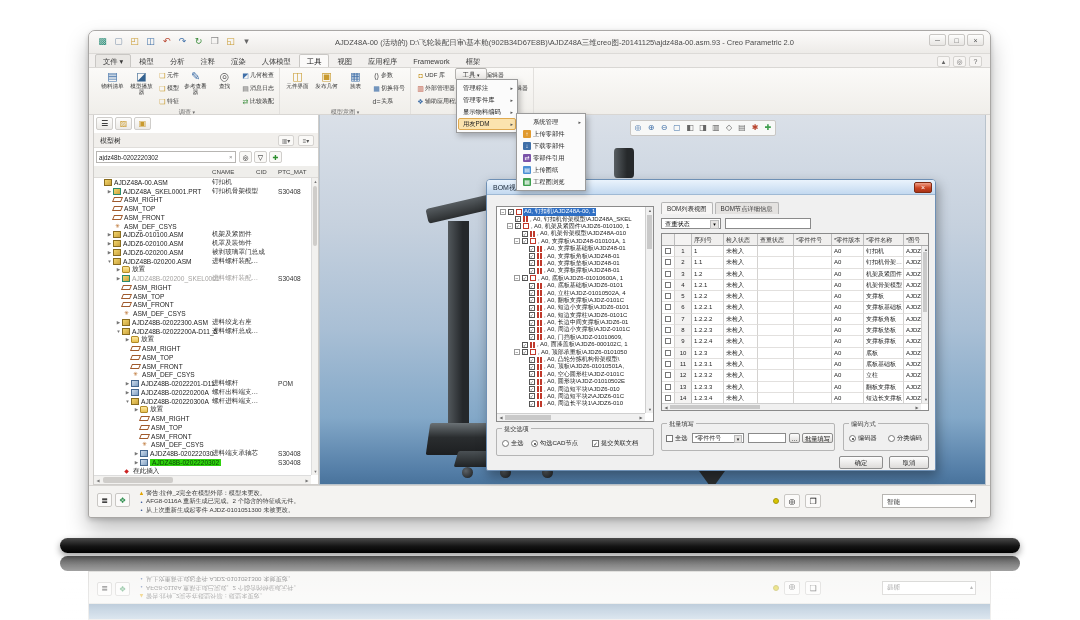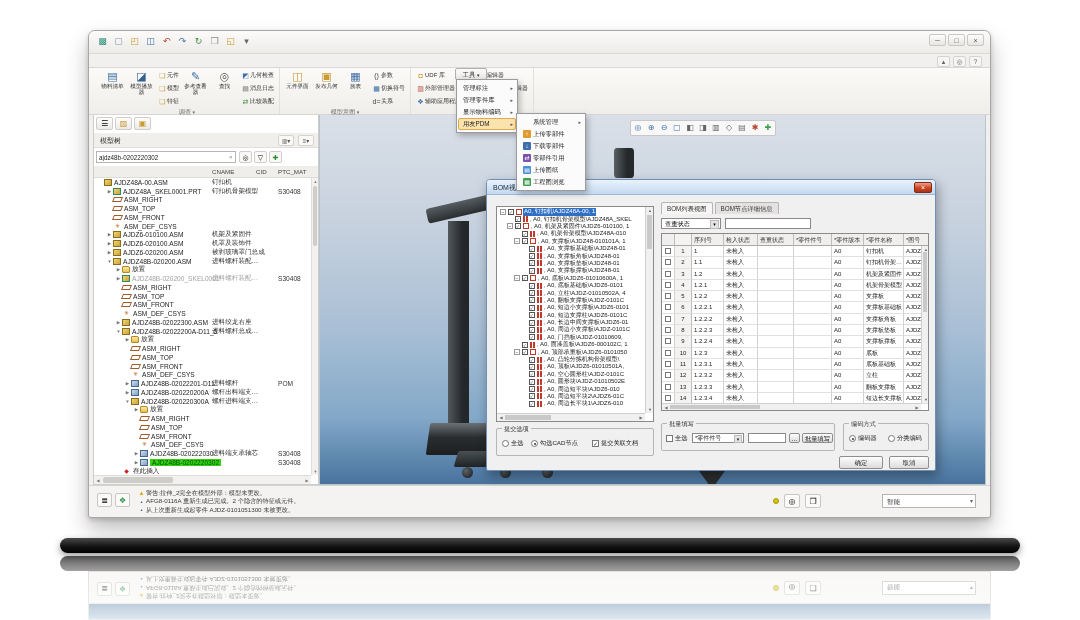--- a/index.html
+++ b/index.html
@@ -233,30 +233,44 @@
           <span style="color: rgb(125, 146, 170);">▢</span>
           <span style="color: rgb(201, 154, 46);">◰</span>
           <span style="color: rgb(63, 111, 168);">◫</span>
           <span style="color: rgb(184, 69, 47);">↶</span>
           <span style="color: rgb(63, 111, 168);">↷</span>
           <span style="color: rgb(63, 143, 63);">↻</span>
           <span style="color: rgb(138, 138, 138);">❒</span>
           <span style="color: rgb(201, 154, 46);">◱</span>
           <span style="color: rgb(102, 102, 102);">▾</span>
         </div>
+      <div class="wtitle">AJDZ48A-00 (活动的) D:\飞轮装配日审\基本舱(902B34D67E8B)\AJDZ48A三维creo图-20141125\ajdz48a-00.asm.93 - Creo Parametric 2.0</div>
       <div class="wctrls">
         <b>─</b>
         <b>□</b>
         <b>×</b>
       </div>
     </div>
     <div class="rmini" id="rmini">
         <b>▴</b>
         <b>◎</b>
         <b>?</b>
+      </div>
+    <div class="rtabs" id="rtabs">
+        <div class="rtab file">文件 ▾</div>
+        <div class="rtab">模型</div>
+        <div class="rtab">分析</div>
+        <div class="rtab">注释</div>
+        <div class="rtab">渲染</div>
+        <div class="rtab">人体模型</div>
+        <div class="rtab active">工具</div>
+        <div class="rtab">视图</div>
+        <div class="rtab">应用程序</div>
+        <div class="rtab">Framework</div>
+        <div class="rtab">框架</div>
       </div>
     <div class="ribbon" id="ribbon">
         <div class="rgroup">
           <div class="rbtns">
             <div class="bigbtn">
               <span class="bi" style="color: rgb(63, 111, 168);">▤</span>
               <span class="bl">物料清单</span>
             </div>
             <div class="bigbtn">
               <span class="bi" style="color: rgb(51, 97, 143);">◪</span>

